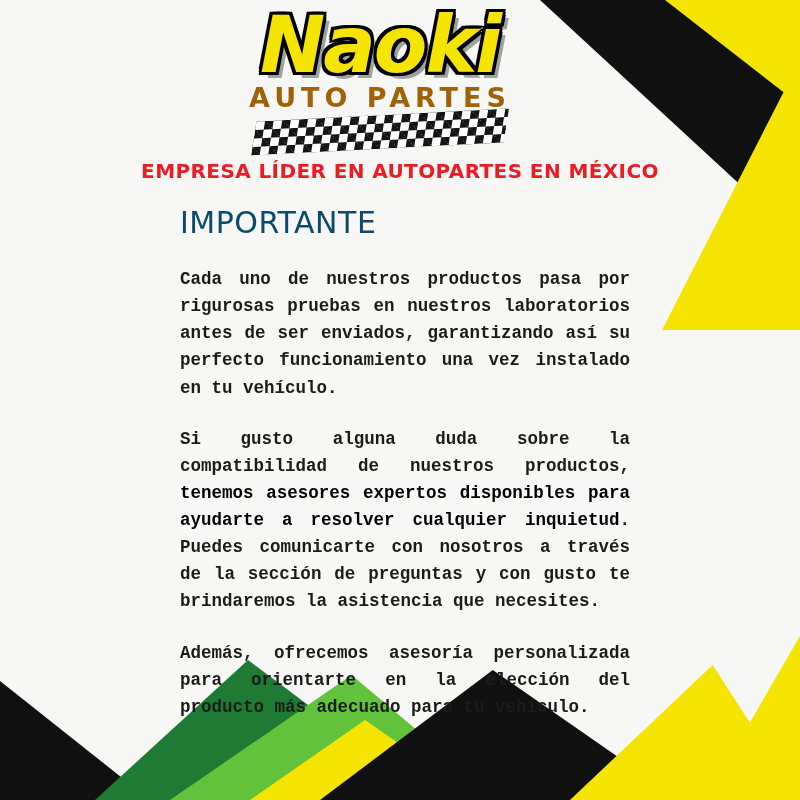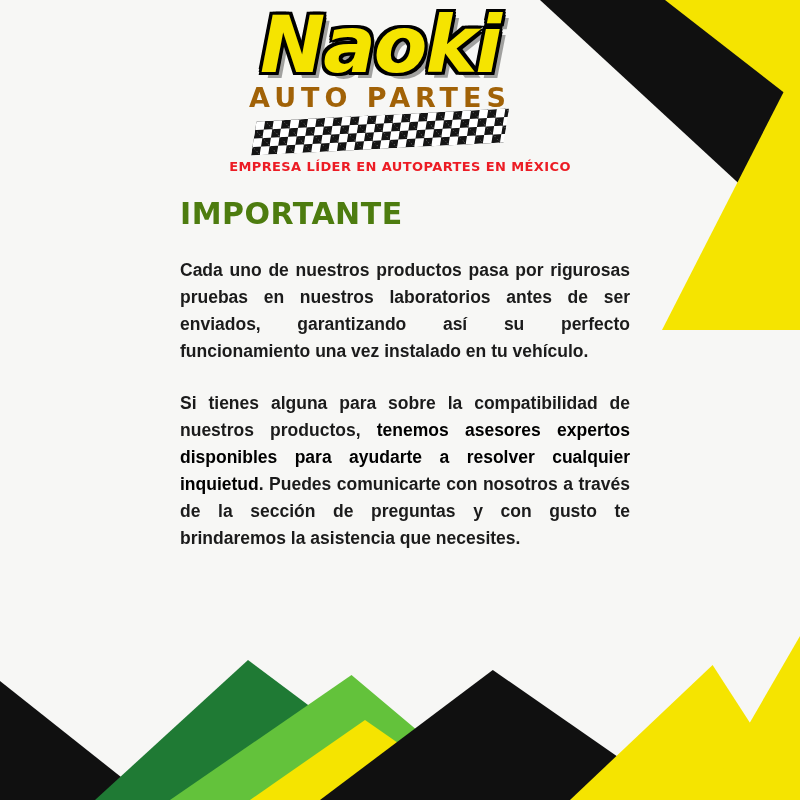--- a/index.html
+++ b/index.html
@@ -155,43 +155,43 @@
     transform: skewX(-12deg) rotate(-3deg);
     background-image:
       linear-gradient(45deg, #151515 25%, transparent 25%, transparent 75%, #151515 75%),
       linear-gradient(45deg, #151515 25%, transparent 25%, transparent 75%, #151515 75%);
     background-size: 17px 17px;
     background-position: 0 0, 8.5px 8.5px;
     background-color: #ffffff;
   }
   .tagline {
     font-family: "DejaVu Sans", sans-serif;
-    font-size: 13px;
+    font-size: 20px;
     font-weight: bold;
     color: #ec1c24;
     letter-spacing: 0.4px;
     margin-top: 10px;
   }
 
   
   .content {
     position: relative;
     z-index: 5;
     margin: 22px 170px 0 180px;
   }
   .title {
     font-family: "DejaVu Sans", sans-serif;
-    color: #4d7c0f;
+    color: #0c4a6e;
     font-size: 30px;
-    font-weight: bold;
+    font-weight: normal;
     letter-spacing: 0.5px;
     margin: 0 0 26px 0;
   }
   .para {
-    font-family: Liberation Sans, sans-serif;
+    font-family: Liberation Mono, monospace;
     font-size: 17.5px;
     font-weight: bold;
     color: #1b1b1b;
     line-height: 1.55;
     text-align: justify;
     margin: 0 0 24px 0;
   }
   .para:last-child { margin-bottom: 0; }
   .hl {
     color: #000000;
@@ -221,17 +221,18 @@
       <div class="checker"></div>
     </div>
     <div class="tagline">EMPRESA LÍDER  EN AUTOPARTES EN MÉXICO</div>
   </div>
 
   <div class="content">
     <div class="title">IMPORTANTE</div>
 
     <p class="para">Cada uno de nuestros productos pasa por rigurosas pruebas en nuestros laboratorios antes de ser enviados, garantizando así su perfecto funcionamiento una vez instalado en tu vehículo.</p>
 
-    <p class="para"><span>Si tienes alguna para sobre la compatibilidad de nuestros productos, </span><span class="hl">tenemos asesores expertos disponibles para ayudarte a resolver cualquier inquietud</span><span>. Puedes comunicarte con nosotros a través de la sección de preguntas y con gusto te brindaremos la asistencia que necesites.</span></p>
-
+    <p class="para"><span>Si gusto alguna duda sobre la compatibilidad de nuestros productos, </span><span class="hl">tenemos asesores expertos disponibles para ayudarte a resolver cualquier inquietud</span><span>. Puedes comunicarte con nosotros a través de la sección de preguntas y con gusto te brindaremos la asistencia que necesites.</span></p>
+
+    <p class="para">Además, ofrecemos asesoría personalizada para orientarte en la elección del producto más adecuado para tu vehículo.</p>
   </div>
 
 </div>
 
 </body></html>

